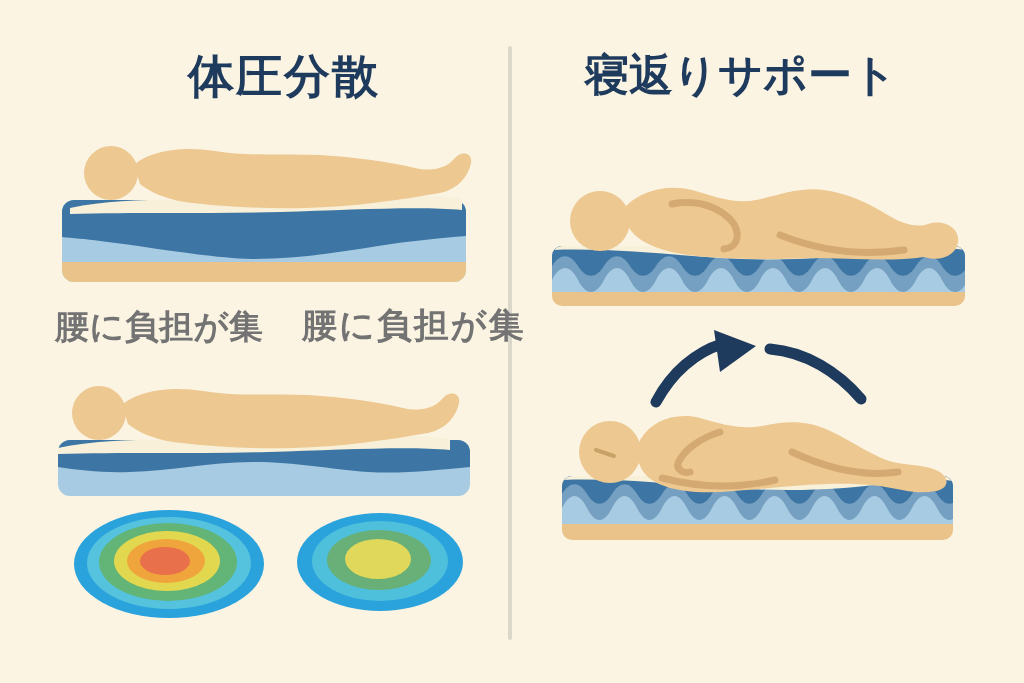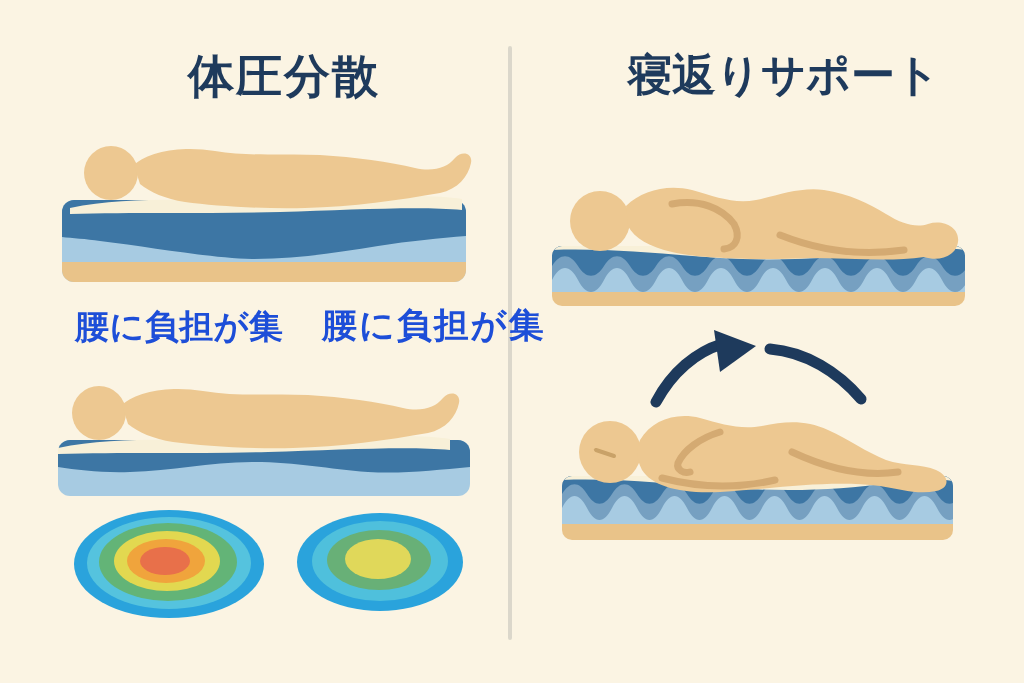--- a/index.html
+++ b/index.html
@@ -13,23 +13,23 @@
   }
   .divider{
     position:absolute;left:508px;top:46px;width:4px;height:594px;
     background:#DBD7CB;border-radius:2px;
   }
   .panel-title{
     position:absolute;top:46px;transform:translateX(-50%);
     font-weight:800;color:#1E3A5C;white-space:nowrap;
   }
   .panel-title.left{left:284px;font-size:46px;letter-spacing:2px;}
-  .panel-title.right{left:784px;font-size:44px;letter-spacing:0px;}
+  .panel-title.right{left:741px;font-size:44px;letter-spacing:0px;}
   .mid-label{
-    position:absolute;font-weight:700;color:#1d4ed8;white-space:nowrap;margin-left:20px;
+    position:absolute;font-weight:700;color:#737373;white-space:nowrap;
   }
   .mid-label.bad{left:55px;top:304px;font-size:34px;letter-spacing:0.5px;}
   .mid-label.good{left:302px;top:302px;font-size:35px;letter-spacing:2px;}
   svg.art{position:absolute;left:0;top:0;}
   .skin{fill:#EDC891;}
   .skinline{stroke:#D4AA72;stroke-width:7;fill:none;stroke-linecap:round;}
   .facemark{stroke:#C9A268;stroke-width:4;fill:none;stroke-linecap:round;}
   .sheet{fill:#F8F0D8;}
   .mat-dark{fill:#3D76A4;}
   .mat-mid{fill:#76A0C1;}

